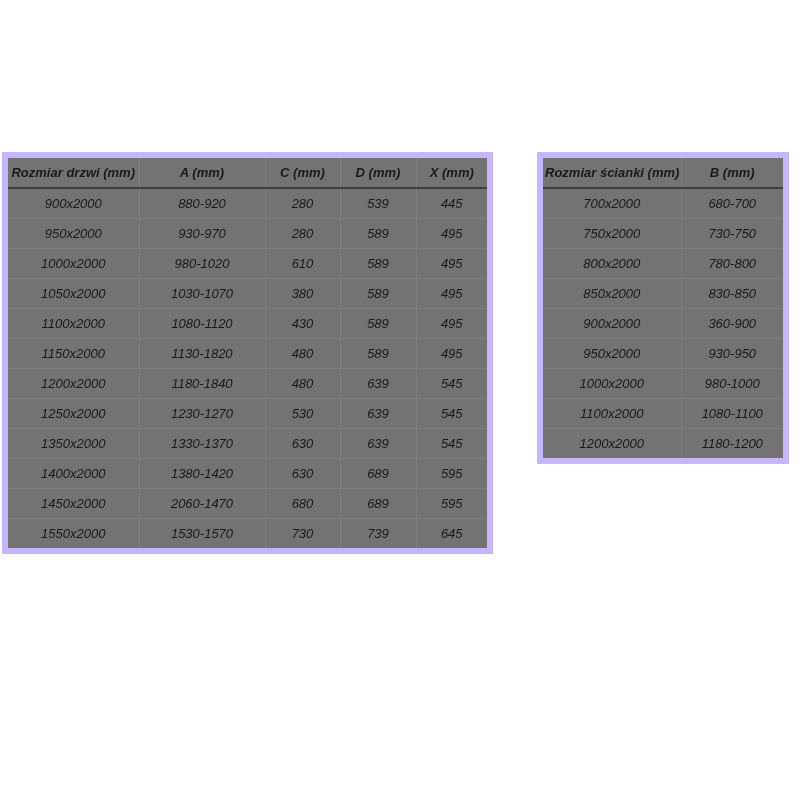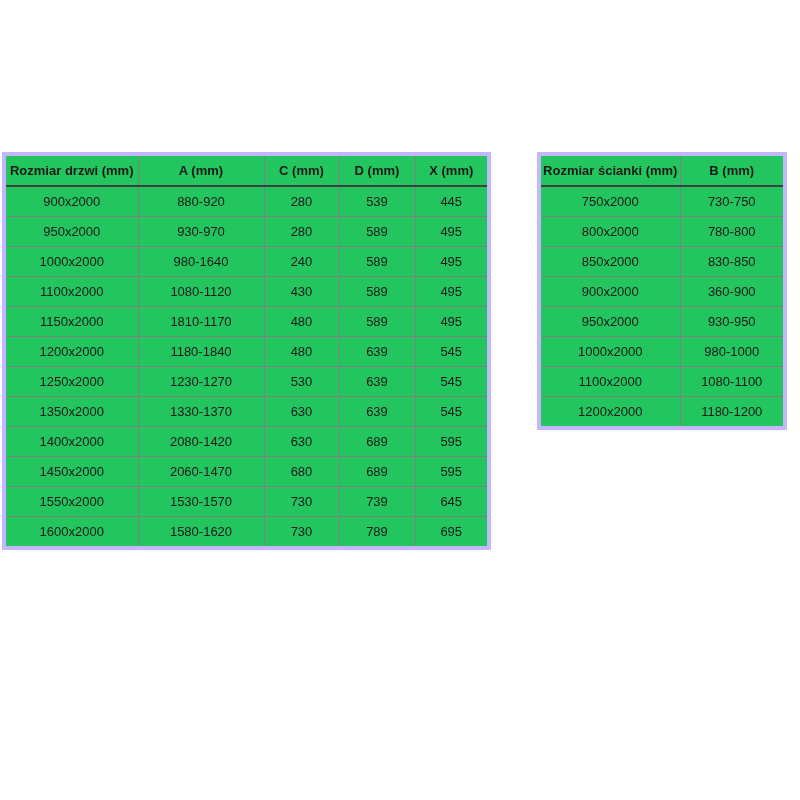--- a/index.html
+++ b/index.html
@@ -11,22 +11,23 @@
     width: 800px;
     height: 800px;
     position: relative;
     font-family: "Liberation Sans", sans-serif;
     color: #1a1a1a;
   }
   table {
     position: absolute;
     border-collapse: collapse;
     table-layout: fixed;
-    border: 4px solid #c4b5fd;
-    background: #22c55e;
+    border: 6px solid #c4b5fd;
+    background: #737373;
+    font-style: italic;
   }
   th, td {
     border: 1px solid #7f7f7f;
     text-align: center;
     vertical-align: middle;
     font-size: 13px;
     height: 29px;
     padding: 0 2px;
     white-space: nowrap;
     overflow: hidden;
@@ -77,35 +78,42 @@
       </tr>
       <tr>
         <td>950x2000</td>
         <td>930-970</td>
         <td>280</td>
         <td>589</td>
         <td>495</td>
       </tr>
       <tr>
         <td>1000x2000</td>
-        <td>980-1640</td>
-        <td>240</td>
+        <td>980-1020</td>
+        <td>610</td>
+        <td>589</td>
+        <td>495</td>
+      </tr>
+      <tr>
+        <td>1050x2000</td>
+        <td>1030-1070</td>
+        <td>380</td>
         <td>589</td>
         <td>495</td>
       </tr>
       <tr>
         <td>1100x2000</td>
         <td>1080-1120</td>
         <td>430</td>
         <td>589</td>
         <td>495</td>
       </tr>
       <tr>
         <td>1150x2000</td>
-        <td>1810-1170</td>
+        <td>1130-1820</td>
         <td>480</td>
         <td>589</td>
         <td>495</td>
       </tr>
       <tr>
         <td>1200x2000</td>
         <td>1180-1840</td>
         <td>480</td>
         <td>639</td>
         <td>545</td>
@@ -119,62 +127,59 @@
       </tr>
       <tr>
         <td>1350x2000</td>
         <td>1330-1370</td>
         <td>630</td>
         <td>639</td>
         <td>545</td>
       </tr>
       <tr>
         <td>1400x2000</td>
-        <td>2080-1420</td>
+        <td>1380-1420</td>
         <td>630</td>
         <td>689</td>
         <td>595</td>
       </tr>
       <tr>
         <td>1450x2000</td>
         <td>2060-1470</td>
         <td>680</td>
         <td>689</td>
         <td>595</td>
       </tr>
       <tr>
         <td>1550x2000</td>
         <td>1530-1570</td>
         <td>730</td>
         <td>739</td>
         <td>645</td>
       </tr>
-      <tr>
-        <td>1600x2000</td>
-        <td>1580-1620</td>
-        <td>730</td>
-        <td>789</td>
-        <td>695</td>
-      </tr>
     </tbody>
   </table>
 
 <table class="t-walls">
   <colgroup>
       <col>
       <col>
     </colgroup>
 <thead>
       <tr>
         <th>Rozmiar ścianki (mm)</th>
         <th>B (mm)</th>
       </tr>
     </thead>
     <tbody>
       <tr>
+        <td>700x2000</td>
+        <td>680-700</td>
+      </tr>
+      <tr>
         <td>750x2000</td>
         <td>730-750</td>
       </tr>
       <tr>
         <td>800x2000</td>
         <td>780-800</td>
       </tr>
       <tr>
         <td>850x2000</td>
         <td>830-850</td>

